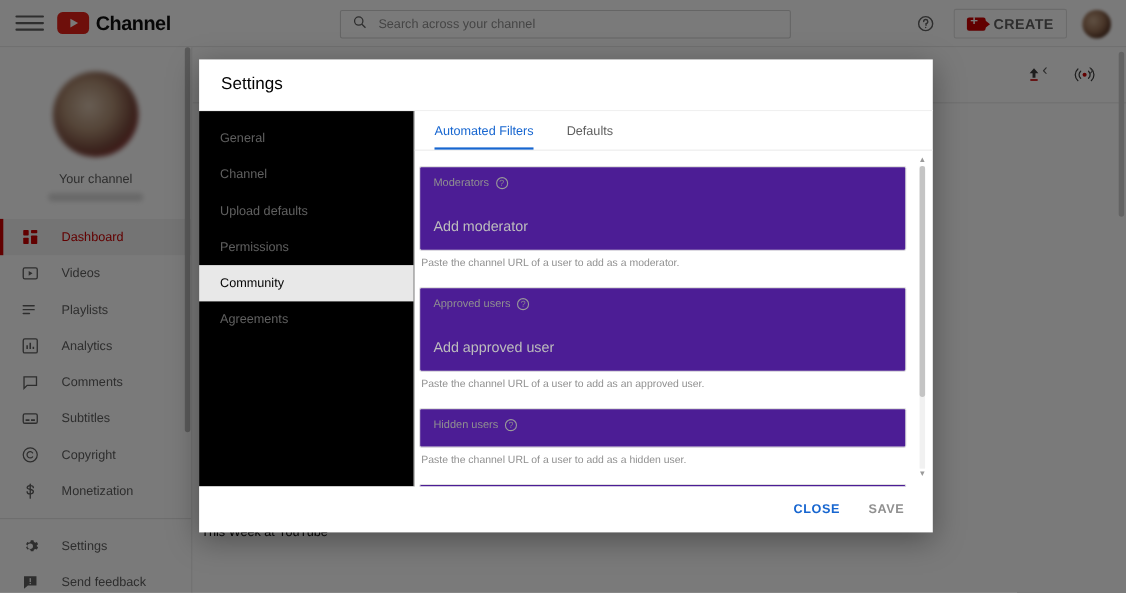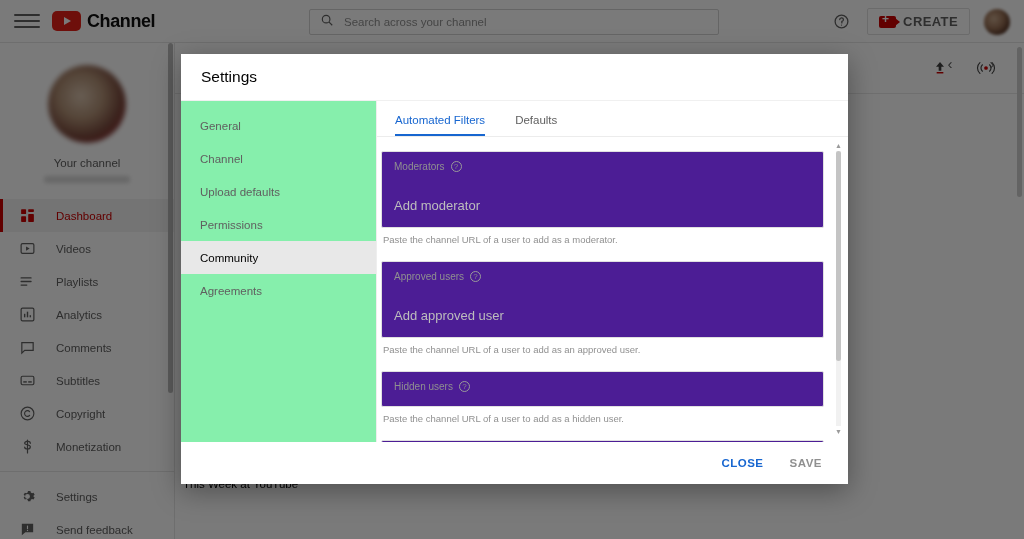--- a/index.html
+++ b/index.html
@@ -105,21 +105,21 @@
   
   #scrim { position:absolute; inset:0; background:rgba(0,0,0,.52); }
 
   
   #dialog { position:absolute; left:181px; top:54px; width:667px; height:430px;
      background:#fff; box-shadow:0 7px 26px rgba(0,0,0,.35); display:flex; flex-direction:column; }
   .dlg-head { height:46px; display:flex; align-items:center; padding:0 20px; flex:none; }
   .dlg-title { font-size:15.5px; color:#030303; }
   .dlg-body { flex:1; display:flex; min-height:0; border-top:1px solid #f0f0f0; }
 
-  .dlg-nav { width:196px; background:#86efac; border-right:1px solid #eee; flex:none; padding-top:8px; }
+  .dlg-nav { width:196px; background:#000000; border-right:1px solid #eee; flex:none; padding-top:8px; }
   .dlg-navitem { height:33px; display:flex; align-items:center; padding-left:19px;
      font-size:11.5px; color:#606060; cursor:pointer; }
   .dlg-navitem.active { background:#e8e8e8; color:#030303; }
 
   .dlg-main { flex:1; min-width:0; display:flex; flex-direction:column; position:relative; }
   .tabsrow { height:36px; display:flex; align-items:flex-end; gap:30px;
      padding:0 18px; border-bottom:1px solid #ececec; flex:none; }
   .tab { font-size:11.5px; padding-bottom:8px; color:#606060; cursor:pointer;
      border-bottom:2px solid transparent; font-weight:500; }
   .tab.active { color:#1766d0; border-bottom-color:#1766d0; }

